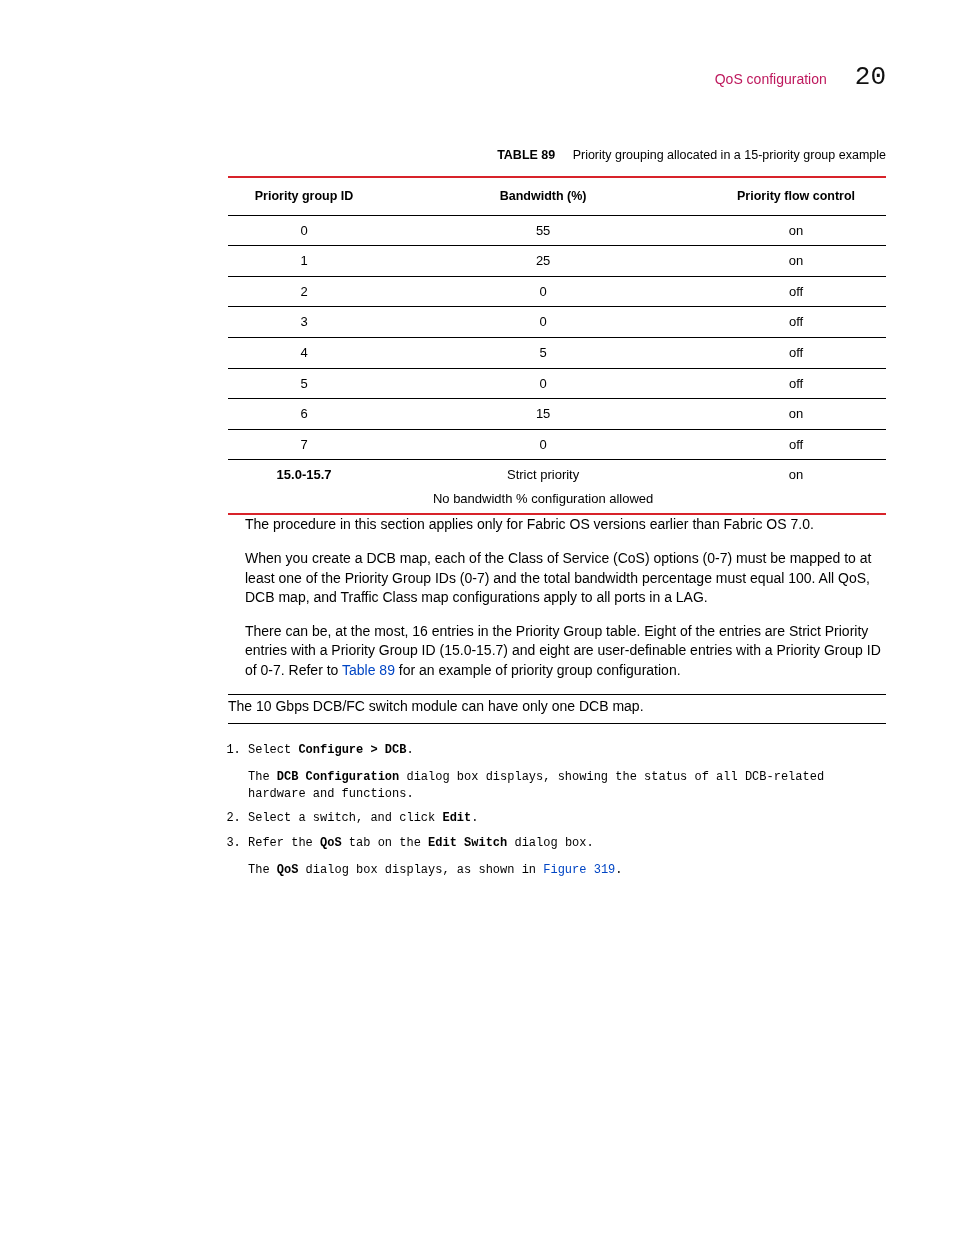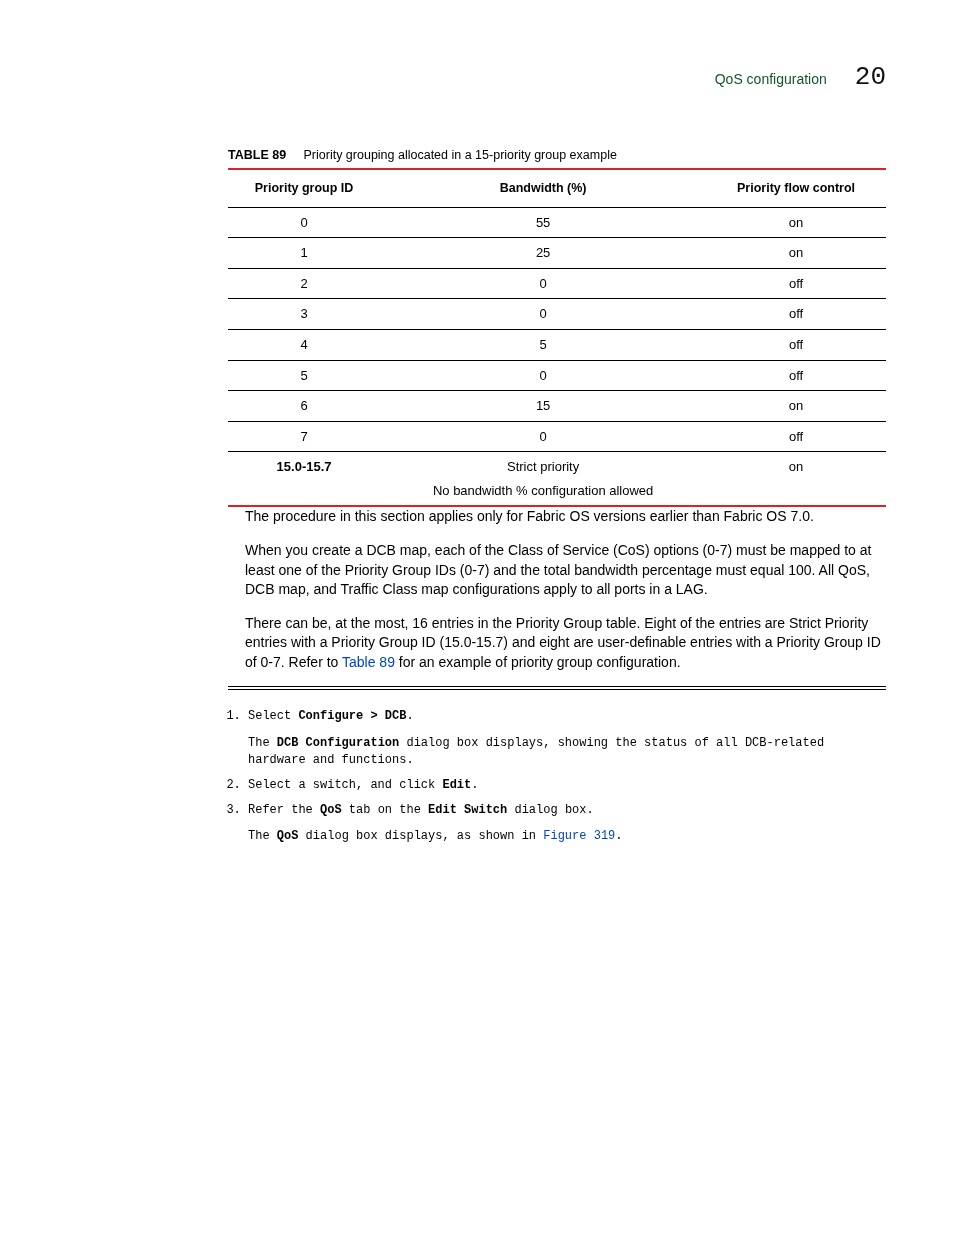--- a/index.html
+++ b/index.html
@@ -14,35 +14,36 @@
   }
   .header {
     display: flex;
     justify-content: flex-end;
     align-items: baseline;
     gap: 28px;
     margin-bottom: 52px;
   }
   .header-title {
     font-size: 14px;
-    color: #14532d;
+    color: #be185d;
     text-align: center;
   }
   .header-num {
     font-size: 26px;
     font-family: Liberation Mono, monospace;
     color: #111;
     font-weight: 400;
   }
   .content {
     margin-left: 160px;
   }
   .table-caption {
     font-size: 12.5px;
-    margin-bottom: 4px;
+    margin-bottom: 12px;
+    text-align: right;
   }
   .table-caption .tc-label { font-weight: bold; }
   table {
     width: 100%;
     border-collapse: collapse;
     font-size: 13px;
   }
   thead tr {
     border-top: 2px solid #d8232a;
     border-bottom: 1px solid #000;
@@ -157,20 +158,21 @@
   </div>
 
 
   <p>The procedure in this section applies only for Fabric OS versions earlier than Fabric OS 7.0.</p>
   <p>When you create a DCB map, each of the Class of Service (CoS) options (0-7) must be mapped to at least one of the Priority Group IDs (0-7) and the total bandwidth percentage must equal 100. All QoS, DCB map, and Traffic Class map configurations apply to all ports in a LAG.</p>
   <p>
     <span>There can be, at the most, 16 entries in the Priority Group table. Eight of the entries are Strict Priority entries with a Priority Group ID (15.0-15.7) and eight are user-definable entries with a Priority Group ID of 0-7. Refer to </span><a href="#" class="xref">Table 89</a><span> for an example of priority group configuration.</span>
   </p>
 
   <div class="note-block">
+    <p>The 10 Gbps DCB/FC switch module can have only one DCB map.</p>
   </div>
 
   <ol>
     <li>
       <span>Select </span><span class="b">Configure &gt; DCB</span><span>.</span>
       <div class="step-body">
         <span>The </span><span class="b">DCB Configuration</span><span> dialog box displays, showing the status of all DCB-related hardware and functions.</span>
       </div>
     </li>
     <li>

